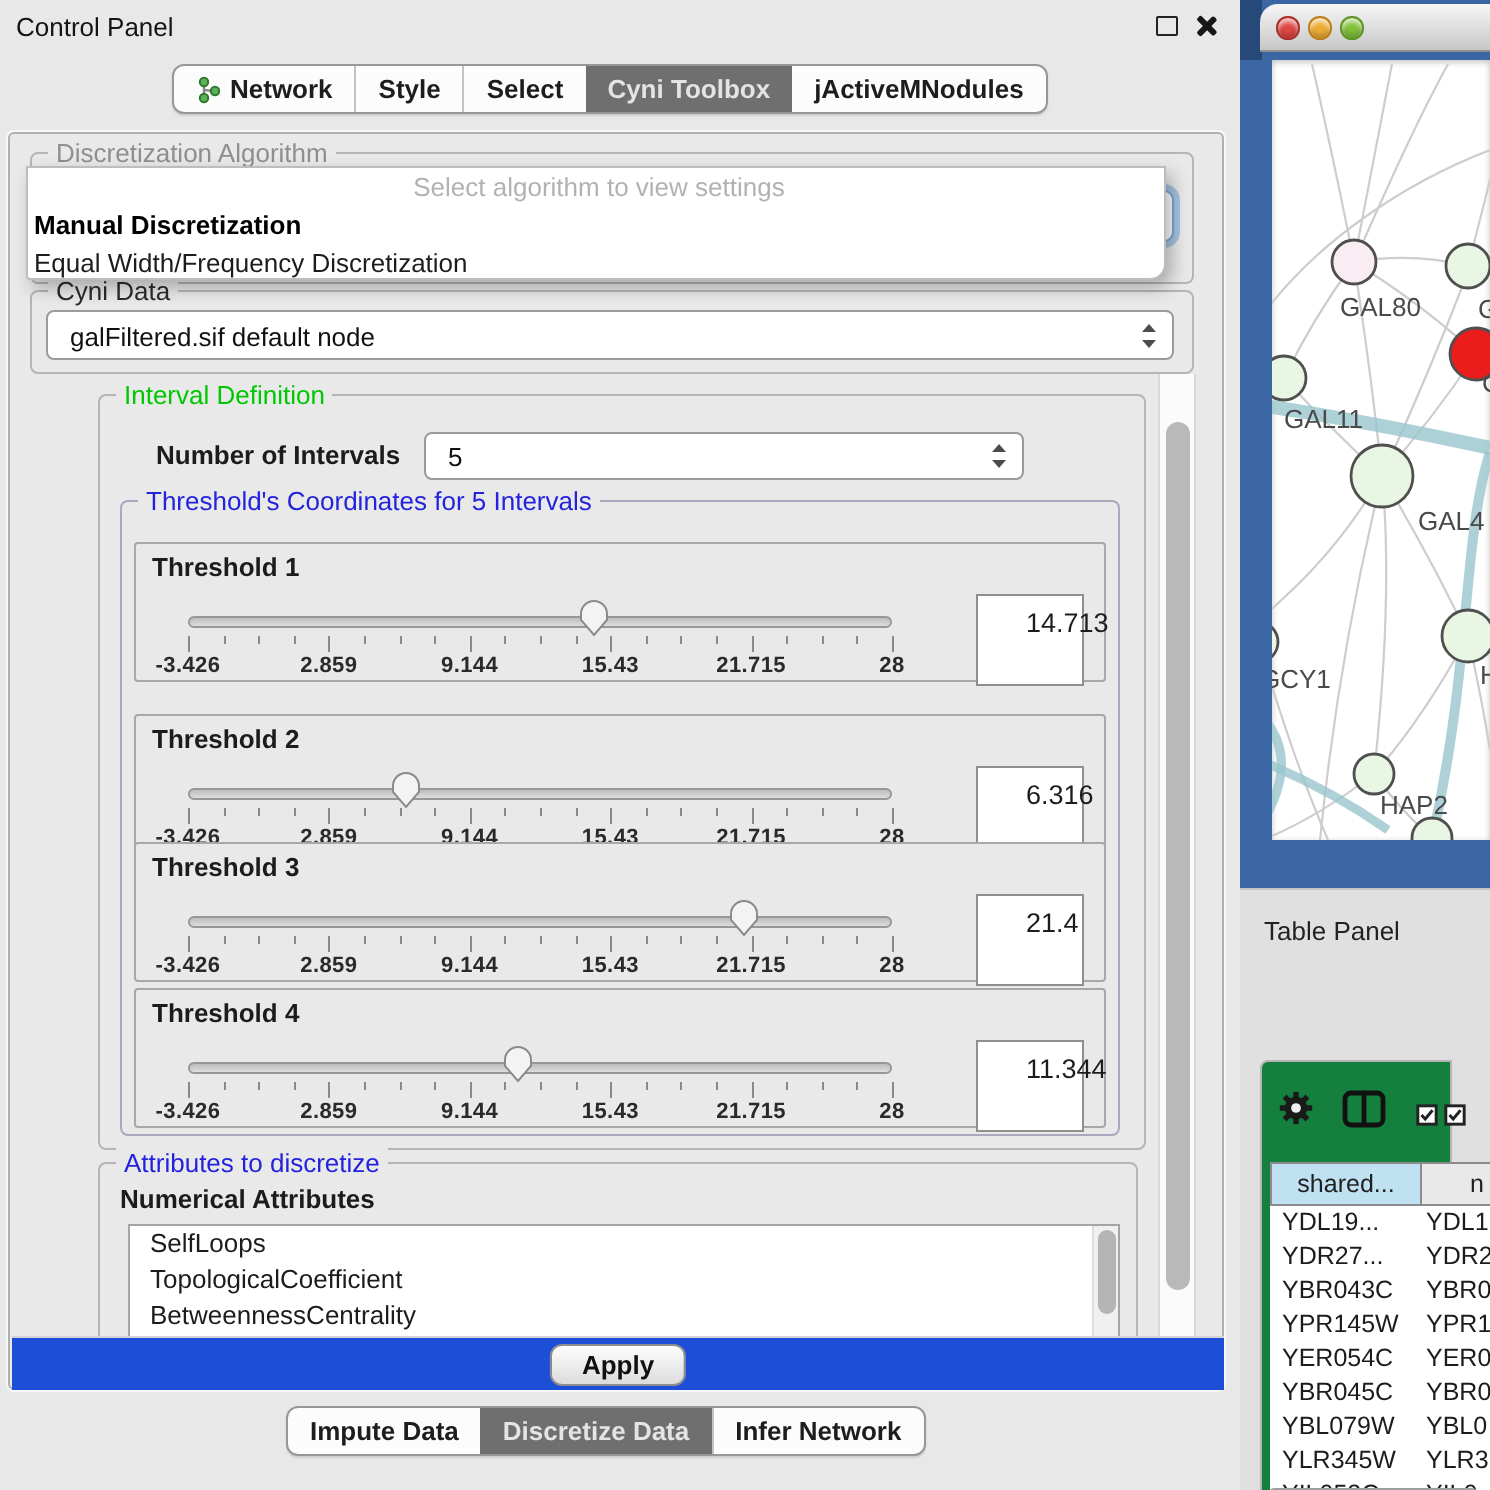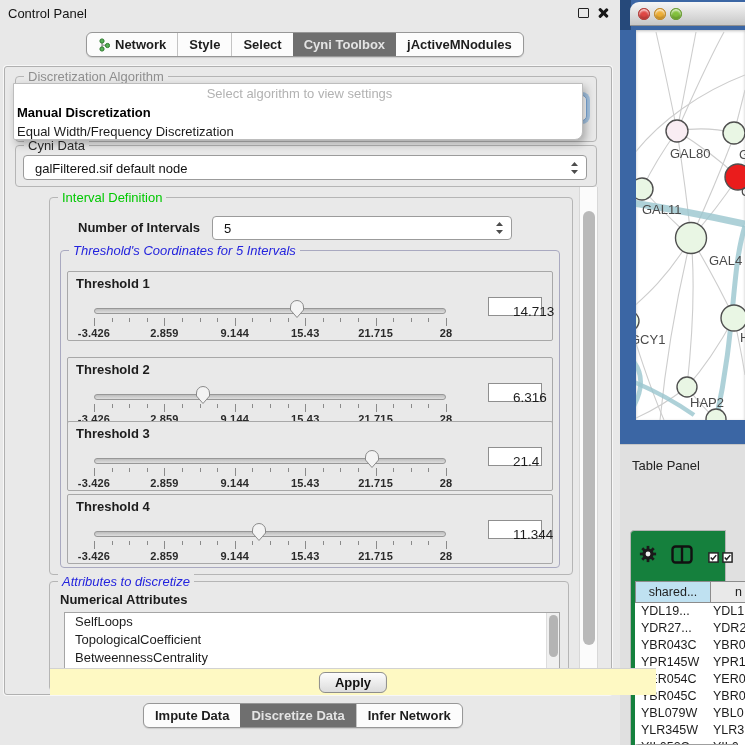--- a/index.html
+++ b/index.html
@@ -24,21 +24,21 @@
   #top-tabs { left:86px; top:32px; }
   #bottom-tabs { left:143px; top:703px; }
 
   #main-panel { left:4px; top:66px; width:608px; height:629px; background:#e9e9e9; border:1px solid #b0b0b0; border-radius:3px; box-shadow:0 0 0 1px rgba(255,255,255,.65); }
 
   .group { border:1px solid #b5b5b5; border-radius:4px; }
   .group-title { position:absolute; top:-8px; left:8px; background:#e9e9e9; padding:0 4px; font-size:13px; line-height:15px; white-space:nowrap; }
   .gt-gray { color:#8f8f8f; }
   .gt-dark { color:#2b2b2b; }
   .gt-green { color:var(--green-title,#00c800); }
-  .gt-blue { color:var(--blue-title,#2323dd);font-style:italic; }
+  .gt-blue { color:var(--blue-title,#2323dd); }
 
   #algo-group { left:10px; top:9px; width:582px; height:66px; }
   #algo-combo { left:16px; top:28px; width:566px; height:26px; background:#fff; border:1px solid #7aa7d8; border-radius:5px; box-shadow:0 0 0 3px rgba(110,165,220,.55); }
 
   #table-data-group { left:10px; top:78px; width:582px; height:42px; }
   .combo { background:#fff; border:1px solid #9b9b9b; border-radius:4px; font-size:13px; color:#111; }
   .combo .combo-text { position:absolute; left:11px; top:0; line-height:24px; white-space:nowrap; }
   .combo svg.stepper { position:absolute; right:7px; top:50%; transform:translateY(-50%); }
   #td-combo { left:18px; top:88px; width:564px; height:25px;padding-left:24px; }
   #td-combo .combo-text { line-height:25px; }
@@ -59,30 +59,30 @@
   .threshold-panel { position:absolute; left:6px; width:486px; height:70px; background:#e9e9e9; border:1px solid #a8a8a8; border-radius:2px; }
   .th-label { position:absolute; left:8px; top:4px; font-size:13px; font-weight:bold; }
   .track { position:absolute; left:26px; top:36px; width:352px; height:6px; border:1px solid #979797; border-radius:4px; background:linear-gradient(#bdbdbd,#dedede); }
   .thumb-svg { position:absolute; top:27px; width:16px; height:20px; }
   .ticks { position:absolute; left:26px; top:46px; width:352px; height:9px; }
   .ticks span { position:absolute; top:0; width:1px; background:#8a8a8a; }
   .ticks span.minor { height:4px; }
   .ticks span.major { height:8px; }
   .tick-labels { position:absolute; left:26px; top:55px; width:352px; height:12px; }
   .tick-labels div { position:absolute; width:64px; text-align:center; font-size:11px; font-weight:600; color:#2a2a2a; letter-spacing:.2px; }
-  .value-box { position:absolute; right:10px; top:25px; width:54px; height:19px; background:#fff; border:1px solid #8f8f8f; font-size:13.5px; line-height:28px; text-align:right; padding-right:6px;padding-left:24px; }
+  .value-box { position:absolute; right:10px; top:25px; width:54px; height:46px; background:#fff; border:1px solid #8f8f8f; font-size:13.5px; line-height:28px; text-align:right; padding-right:6px;padding-left:24px; }
 
   #attributes-group { left:44px; top:514px; width:520px; height:110px; }
   #attr-list-title { left:10px; top:10px; font-size:13px; font-weight:bold; }
   #attr-listbox { left:14px; top:30px; width:496px; height:57px; background:#fff; border:1px solid #a5a5a5; overflow:hidden; }
   .attr-item { font-size:13px; line-height:18px; padding-left:10px; white-space:nowrap; }
   #attr-vscroll { position:absolute; right:0; top:0; width:13px; height:100%; background:#f0f0f0; border-left:1px solid #ddd; }
   #attr-vscroll .thumb { position:absolute; left:2px; top:2px; width:9px; height:42px; background:#b4b4b4; border-radius:5px; }
 
-  #apply-bar { left:1px; top:601px; width:606px; height:27px; background:#fef9c3; border-top:1px solid #d2d2d2; z-index:5;margin-left:44px; }
+  #apply-bar { left:1px; top:601px; width:606px; height:27px; background:#1d4ed8; border-top:1px solid #d2d2d2; z-index:5; }
   #apply-btn { position:absolute; left:50%; top:3px; transform:translateX(-50%); height:21px; padding:0 15px; font-family:inherit; font-size:13px; font-weight:600; color:#111; background:linear-gradient(#fdfdfd,#dcdcdc); border:1px solid #8d8d8d; border-radius:6px; }
 
   
   #right-region { left:620px; top:0; width:125px; height:745px; background:#dedede; }
   #net-window { left:0; top:0; width:125px; height:444px; background:var(--frame-blue,#3b66a4); }
   #nw-dark { left:0; top:0; width:11px; height:30px; background:var(--frame-blue-dark,#26497a); }
   #nw-titlebar { left:10px; top:2px; width:115px; height:24px; background:linear-gradient(#f6f6f6,#c7c7c7); border-radius:9px 0 0 0; border-bottom:1px solid #8f8f8f; }
   .light { position:absolute; top:6px; width:11.5px; height:11.5px; border-radius:50%; box-shadow:inset 0 2px 2px rgba(255,255,255,.7), inset 0 -2px 2px rgba(0,0,0,.2); }
   #light-close { left:8px;  background:var(--light-red,#df4744); border:1px solid #a8322e; }
   #light-min   { left:24px; background:var(--light-yellow,#eeae35); border:1px solid #bb7f1d; }

